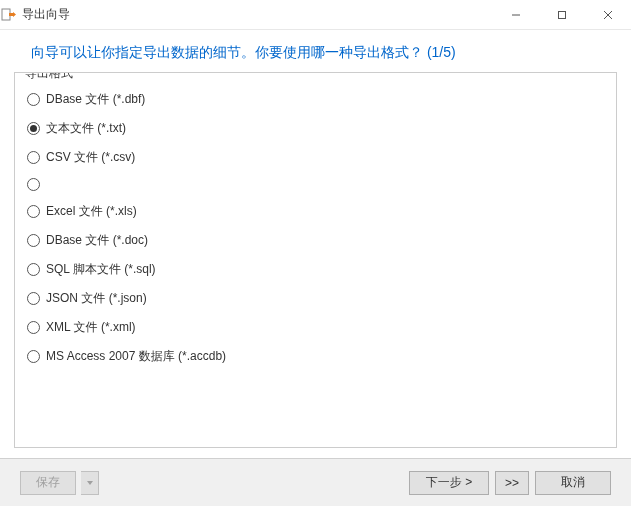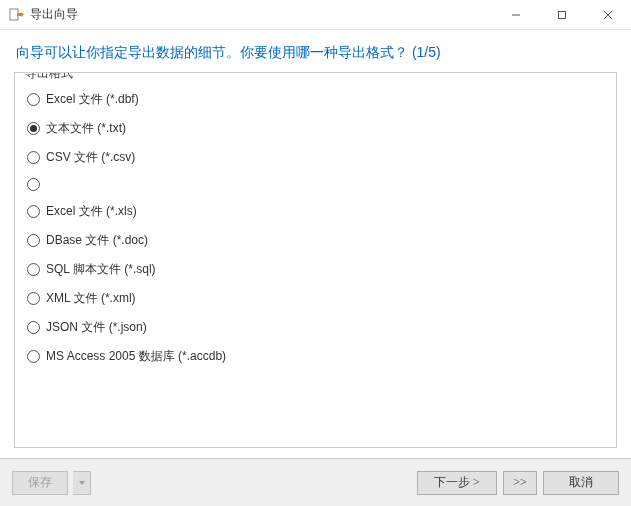--- a/index.html
+++ b/index.html
@@ -15,21 +15,20 @@
       height: 506px;
       overflow: hidden;
       display: flex;
       flex-direction: column;
     }
     .titlebar {
       height: 30px;
       background: #fff;
       display: flex;
       align-items: center;
-      padding-left: 8px;
       border-bottom: 1px solid #e8e8e8;
     }
     .titlebar-icon {
       width: 16px;
       height: 16px;
       margin-right: 6px;
       display: inline-flex;
       align-items: center;
       justify-content: center;
     }
@@ -51,21 +50,21 @@
       font-size: 12px;
       cursor: pointer;
     }
     .content {
       flex: 1;
       display: flex;
       flex-direction: column;
       overflow: hidden;
     }
     .header-text {
-      padding: 14px 16px 10px 16px;
+      padding: 14px 16px 10px 31px;
       color: #0066cc;
       font-size: 14px;
       font-weight: 500;
     }
     .main-panel {
       flex: 1;
       padding: 0 14px 10px 14px;
       overflow: hidden;
     }
     .fieldset {
@@ -114,23 +113,22 @@
       height: 7px;
       background: #333;
       border-radius: 50%;
     }
     .footer {
       height: 48px;
       border-top: 1px solid #d0d0d0;
       background: #f0f0f0;
       display: flex;
       align-items: center;
-      padding: 0 12px;
+      padding: 0 20px;
       gap: 6px;
-      font-family: Liberation Serif, serif;
     }
     .footer-spacer {
       flex: 1;
     }
     .btn {
       height: 24px;
       border: 1px solid #adadad;
       background: #e1e1e1;
       font-size: 12px;
       color: #333;
@@ -204,21 +202,21 @@
 
 <div class="content">
   <div class="header-text">向导可以让你指定导出数据的细节。你要使用哪一种导出格式？ (1/5)</div>
 
   <div class="main-panel">
     <div class="fieldset">
       <div class="fieldset-legend">导出格式</div>
       <div class="radio-list">
         <label class="radio-item">
           <span class="radio-circle"></span>
-          <span>Excel 文件 (*.dbf)</span>
+          <span>DBase 文件 (*.dbf)</span>
         </label>
         <label class="radio-item selected">
           <span class="radio-circle"></span>
           <span>文本文件 (*.txt)</span>
         </label>
         <label class="radio-item">
           <span class="radio-circle"></span>
           <span>CSV 文件 (*.csv)</span>
         </label>
         <label class="radio-item">
@@ -231,29 +229,29 @@
         <label class="radio-item">
           <span class="radio-circle"></span>
           <span>DBase 文件 (*.doc)</span>
         </label>
         <label class="radio-item">
           <span class="radio-circle"></span>
           <span>SQL 脚本文件 (*.sql)</span>
         </label>
         <label class="radio-item">
           <span class="radio-circle"></span>
+          <span>JSON 文件 (*.json)</span>
+        </label>
+        <label class="radio-item">
+          <span class="radio-circle"></span>
           <span>XML 文件 (*.xml)</span>
         </label>
         <label class="radio-item">
           <span class="radio-circle"></span>
-          <span>JSON 文件 (*.json)</span>
-        </label>
-        <label class="radio-item">
-          <span class="radio-circle"></span>
-          <span>MS Access 2005 数据库 (*.accdb)</span>
+          <span>MS Access 2007 数据库 (*.accdb)</span>
         </label>
       </div>
     </div>
   </div>
 </div>
 
 <div class="footer">
   <button class="btn btn-save" disabled="">保存</button>
   <button class="btn btn-save-dropdown" disabled="">
     <span class="chevron-down"></span>

